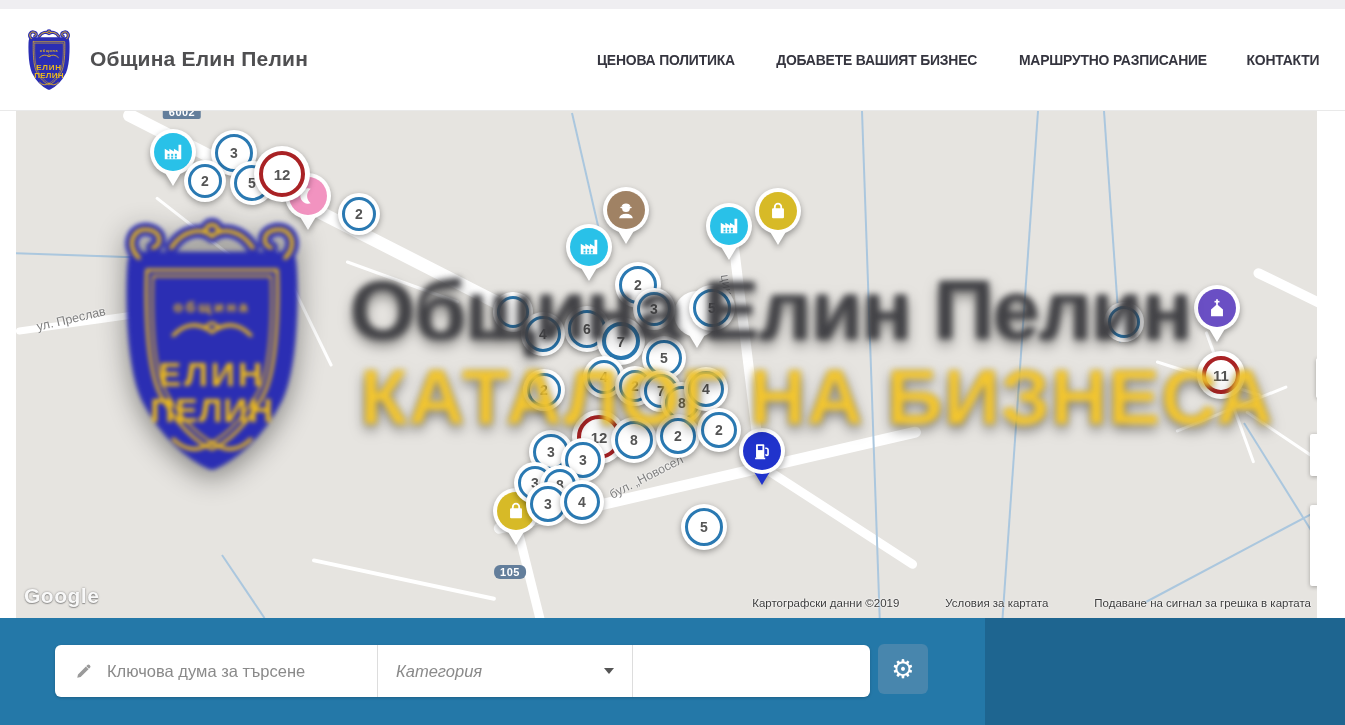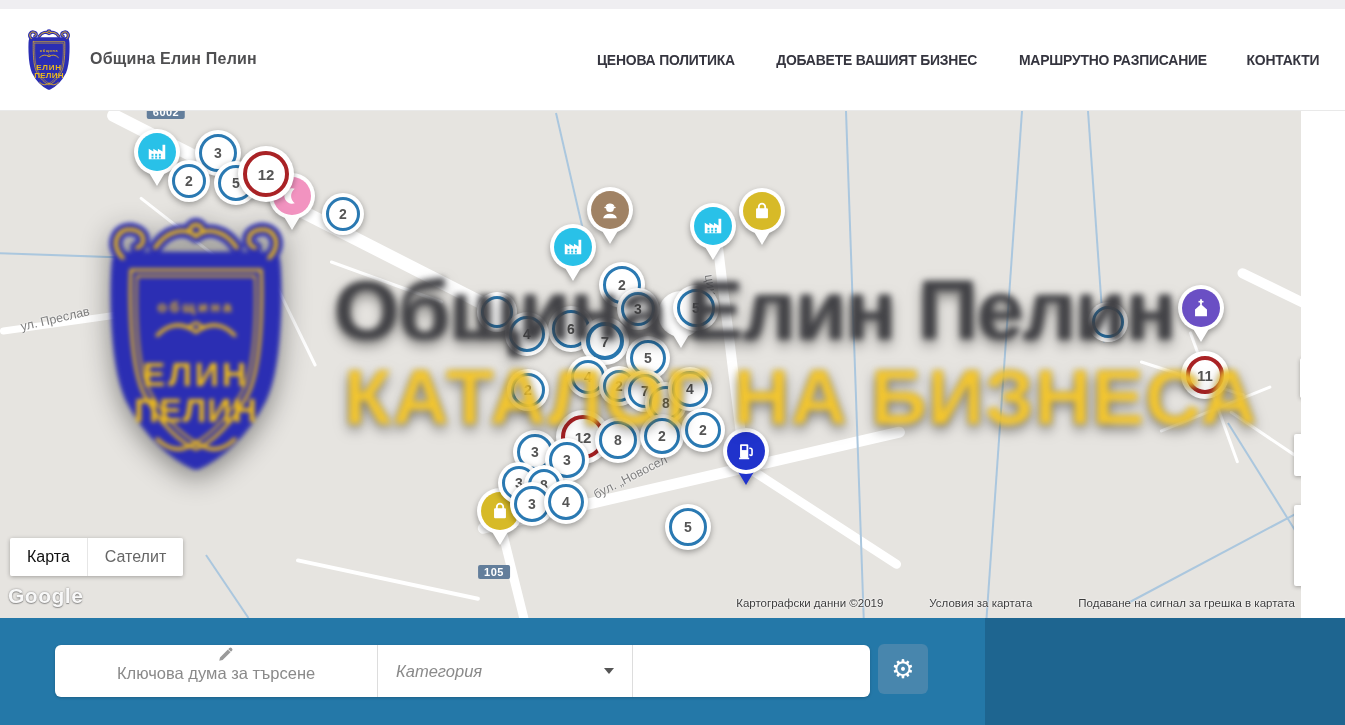--- a/index.html
+++ b/index.html
@@ -4,27 +4,27 @@
 <style>
   html,body{margin:0;padding:0;width:1345px;height:725px;overflow:hidden;
     font-family:"Liberation Sans","DejaVu Sans",sans-serif;background:#fff;}
   .topstrip{position:absolute;left:0;top:0;width:1345px;height:9px;background:#efeef1;}
   
   .header{position:absolute;left:0;top:9px;width:1345px;height:101px;background:#fff;
     border-bottom:1px solid #e9e9e9;display:flex;align-items:center;z-index:40;}
   .logo{display:flex;align-items:center;margin-left:22px;}
   .logo-crest{width:54px;height:64px;}
   .logo-text{margin-left:14px;line-height:1.15;}
-  .logo-title{font-size:16px;font-weight:bold;color:#4f4f51;letter-spacing:.2px;}
+  .logo-title{font-size:21px;font-weight:bold;color:#4f4f51;letter-spacing:.2px;}
   .logo-sub{font-size:18px;font-weight:bold;color:#ecb414;letter-spacing:.4px;}
   .nav{margin-left:auto;margin-right:24px;display:flex;gap:34px;}
   .nav-item{font-size:14.5px;font-weight:bold;color:#35353f;letter-spacing:-.2px;
     transform:scaleX(.96);cursor:pointer;white-space:nowrap;}
   
-  .map{position:absolute;left:0;top:110px;width:1301px;height:508px;background:#e6e4e0;overflow:hidden;}
+  .map{position:absolute;left:16px;top:110px;width:1301px;height:508px;background:#e6e4e0;overflow:hidden;}
   .road{position:absolute;background:#fff;border-radius:6px;transform-origin:left center;}
   .bline{position:absolute;background:#abc7de;height:2px;transform-origin:left center;}
   .road-label{position:absolute;transform:translate(-50%,-50%);background:#637e9b;color:#fff;
     font-size:11px;font-weight:bold;padding:1px 6px;border-radius:2px;letter-spacing:.5px;z-index:2;}
   .street-label{position:absolute;color:#7e7e7e;font-size:12.5px;white-space:nowrap;
     text-shadow:0 0 2px #fff,0 0 2px #fff;z-index:2;}
   
   .cluster{position:absolute;background:#fff;border-radius:50%;z-index:6;cursor:pointer;
     box-shadow:0 2px 6px rgba(0,0,0,.35);display:flex;align-items:center;justify-content:center;}
   .cluster::before{content:"";position:absolute;inset:4px;border-radius:50%;border:3px solid var(--ring);}
@@ -70,21 +70,21 @@
   .zoomctl{left:1294px;top:395px;width:42px;height:81px;flex-direction:column;padding:0;}
   .zbtn{width:42px;height:40px;display:flex;align-items:center;justify-content:center;
     font-size:25px;color:#666;cursor:pointer;}
   .zdiv{width:28px;height:1px;background:#e6e6e6;}
   
   .searchbar{position:absolute;left:0;top:618px;width:1345px;height:107px;background:#2478a8;z-index:30;}
   .search-panel-right{position:absolute;left:985px;top:0;width:360px;height:107px;background:#1e6590;}
   .filterbar{position:absolute;left:55px;top:27px;width:815px;height:52px;background:#fff;
     border-radius:6px;display:flex;align-items:stretch;box-shadow:0 1px 3px rgba(0,0,0,.2);}
   .fb-sec{display:flex;align-items:center;}
-  .fb-keyword{width:302px;padding-left:20px;flex-direction:column;}
+  .fb-keyword{width:302px;padding-left:20px;}
   .fb-keyword svg{width:18px;height:18px;flex:none;}
   .fb-keyword input{border:0;outline:none;font-size:16.5px;color:#555;margin-left:12px;width:230px;
     font-family:"Liberation Sans",sans-serif;background:transparent;}
   .fb-keyword input::placeholder{color:#8a8a8a;opacity:1;}
   .fb-sep{width:1px;background:#ddd;margin:0;}
   .fb-drop{justify-content:space-between;padding:0 18px;cursor:pointer;}
   .fb-cat{width:218px;font-style:italic;}
   .fb-loc{width:222px;}
   .fb-label{font-size:16.5px;color:#8a8a8a;}
   .caret{width:0;height:0;border-left:5px solid transparent;border-right:5px solid transparent;
@@ -163,21 +163,21 @@
   <div class="bline" style="left:556px;top:2px;width:128px;transform:rotate(77deg)"></div>
   <div class="bline" style="left:846px;top:0px;width:512px;transform:rotate(88deg)"></div>
   <div class="bline" style="left:1022px;top:0px;width:512px;transform:rotate(94deg)"></div>
   <div class="bline" style="left:1088px;top:0px;width:232px;transform:rotate(86deg)"></div>
   <div class="bline" style="left:1128px;top:492px;width:248px;transform:rotate(-28deg)"></div>
   <div class="bline" style="left:1228px;top:312px;width:234px;transform:rotate(58deg)"></div>
   <div class="bline" style="left:206px;top:444px;width:76px;transform:rotate(56deg)"></div>
 
   <div id="map-labels">
       <div class="road-label" style="left: 166px; top: 2px;">6002</div>
-      <div class="road-label" style="left: 494px; top: 462px;">105</div>
+      <div class="road-label" style="left: 494px; top: 462px; border-radius: 6px;">105</div>
       <div class="street-label" style="left: 20px; top: 202px; transform: rotate(-13deg);">ул. Преслав</div>
       <div class="street-label" style="left: 590px; top: 360px; transform: rotate(-27deg);">бул. „Новосел</div>
       <div class="street-label" style="left: 700px; top: 168px; transform: rotate(80deg);">ции</div>
     </div>
   <div id="map-markers">
       <div class="pin" style="--pc: #29c1e8; left: 134px; top: 19px;">
         <div class="pin-tail"></div>
         <div class="pin-circle">
           <div class="pin-inner">
             <svg viewBox="0 0 24 24">
@@ -429,24 +429,20 @@
           <path d="M72 120 q18 -18 38 -3 q20 -15 38 3" fill="none" stroke="#e8b71e" stroke-width="3.5"></path>
           <path d="M104 112 q6 -8 12 0" fill="none" stroke="#e8b71e" stroke-width="3"></path>
           <text x="110" y="170" font-size="33" font-weight="bold" fill="#e8b71e" text-anchor="middle" letter-spacing="3" font-family="Liberation Sans, sans-serif">ЕЛИН</text>
           <text x="110" y="205" font-size="33" font-weight="bold" fill="#e8b71e" text-anchor="middle" letter-spacing="1" font-family="Liberation Sans, sans-serif">ПЕЛИН</text>
           <path d="M72 222 q18 18 38 3 q20 15 38 -3" fill="none" stroke="#e8b71e" stroke-width="3.5"></path>
         </g>
       </svg></div>
   <div class="wm-line1">Община Елин Пелин</div>
   <div class="wm-line2">КАТАЛОГ НА БИЗНЕСА</div>
 
-  <div class="maptype">
-    <div class="mt mt-map">Карта</div>
-    <div class="mt mt-sat">Сателит</div>
-  </div>
   <div class="glogo">Google</div>
   <div class="attribution">
     <span>Картографски данни ©2019</span>
     <span>Условия за картата</span>
     <span>Подаване на сигнал за грешка в картата</span>
   </div>
   <div class="gctl lockbtn">
     <svg width="18" height="18" viewBox="0 0 24 24">
       <rect x="6.5" y="10.5" width="11" height="9" rx="1" fill="#6b6b6b"></rect>
       <path d="M9 10.5V8a3 3 0 0 1 6 0v2.5" fill="none" stroke="#6b6b6b" stroke-width="2"></path>

